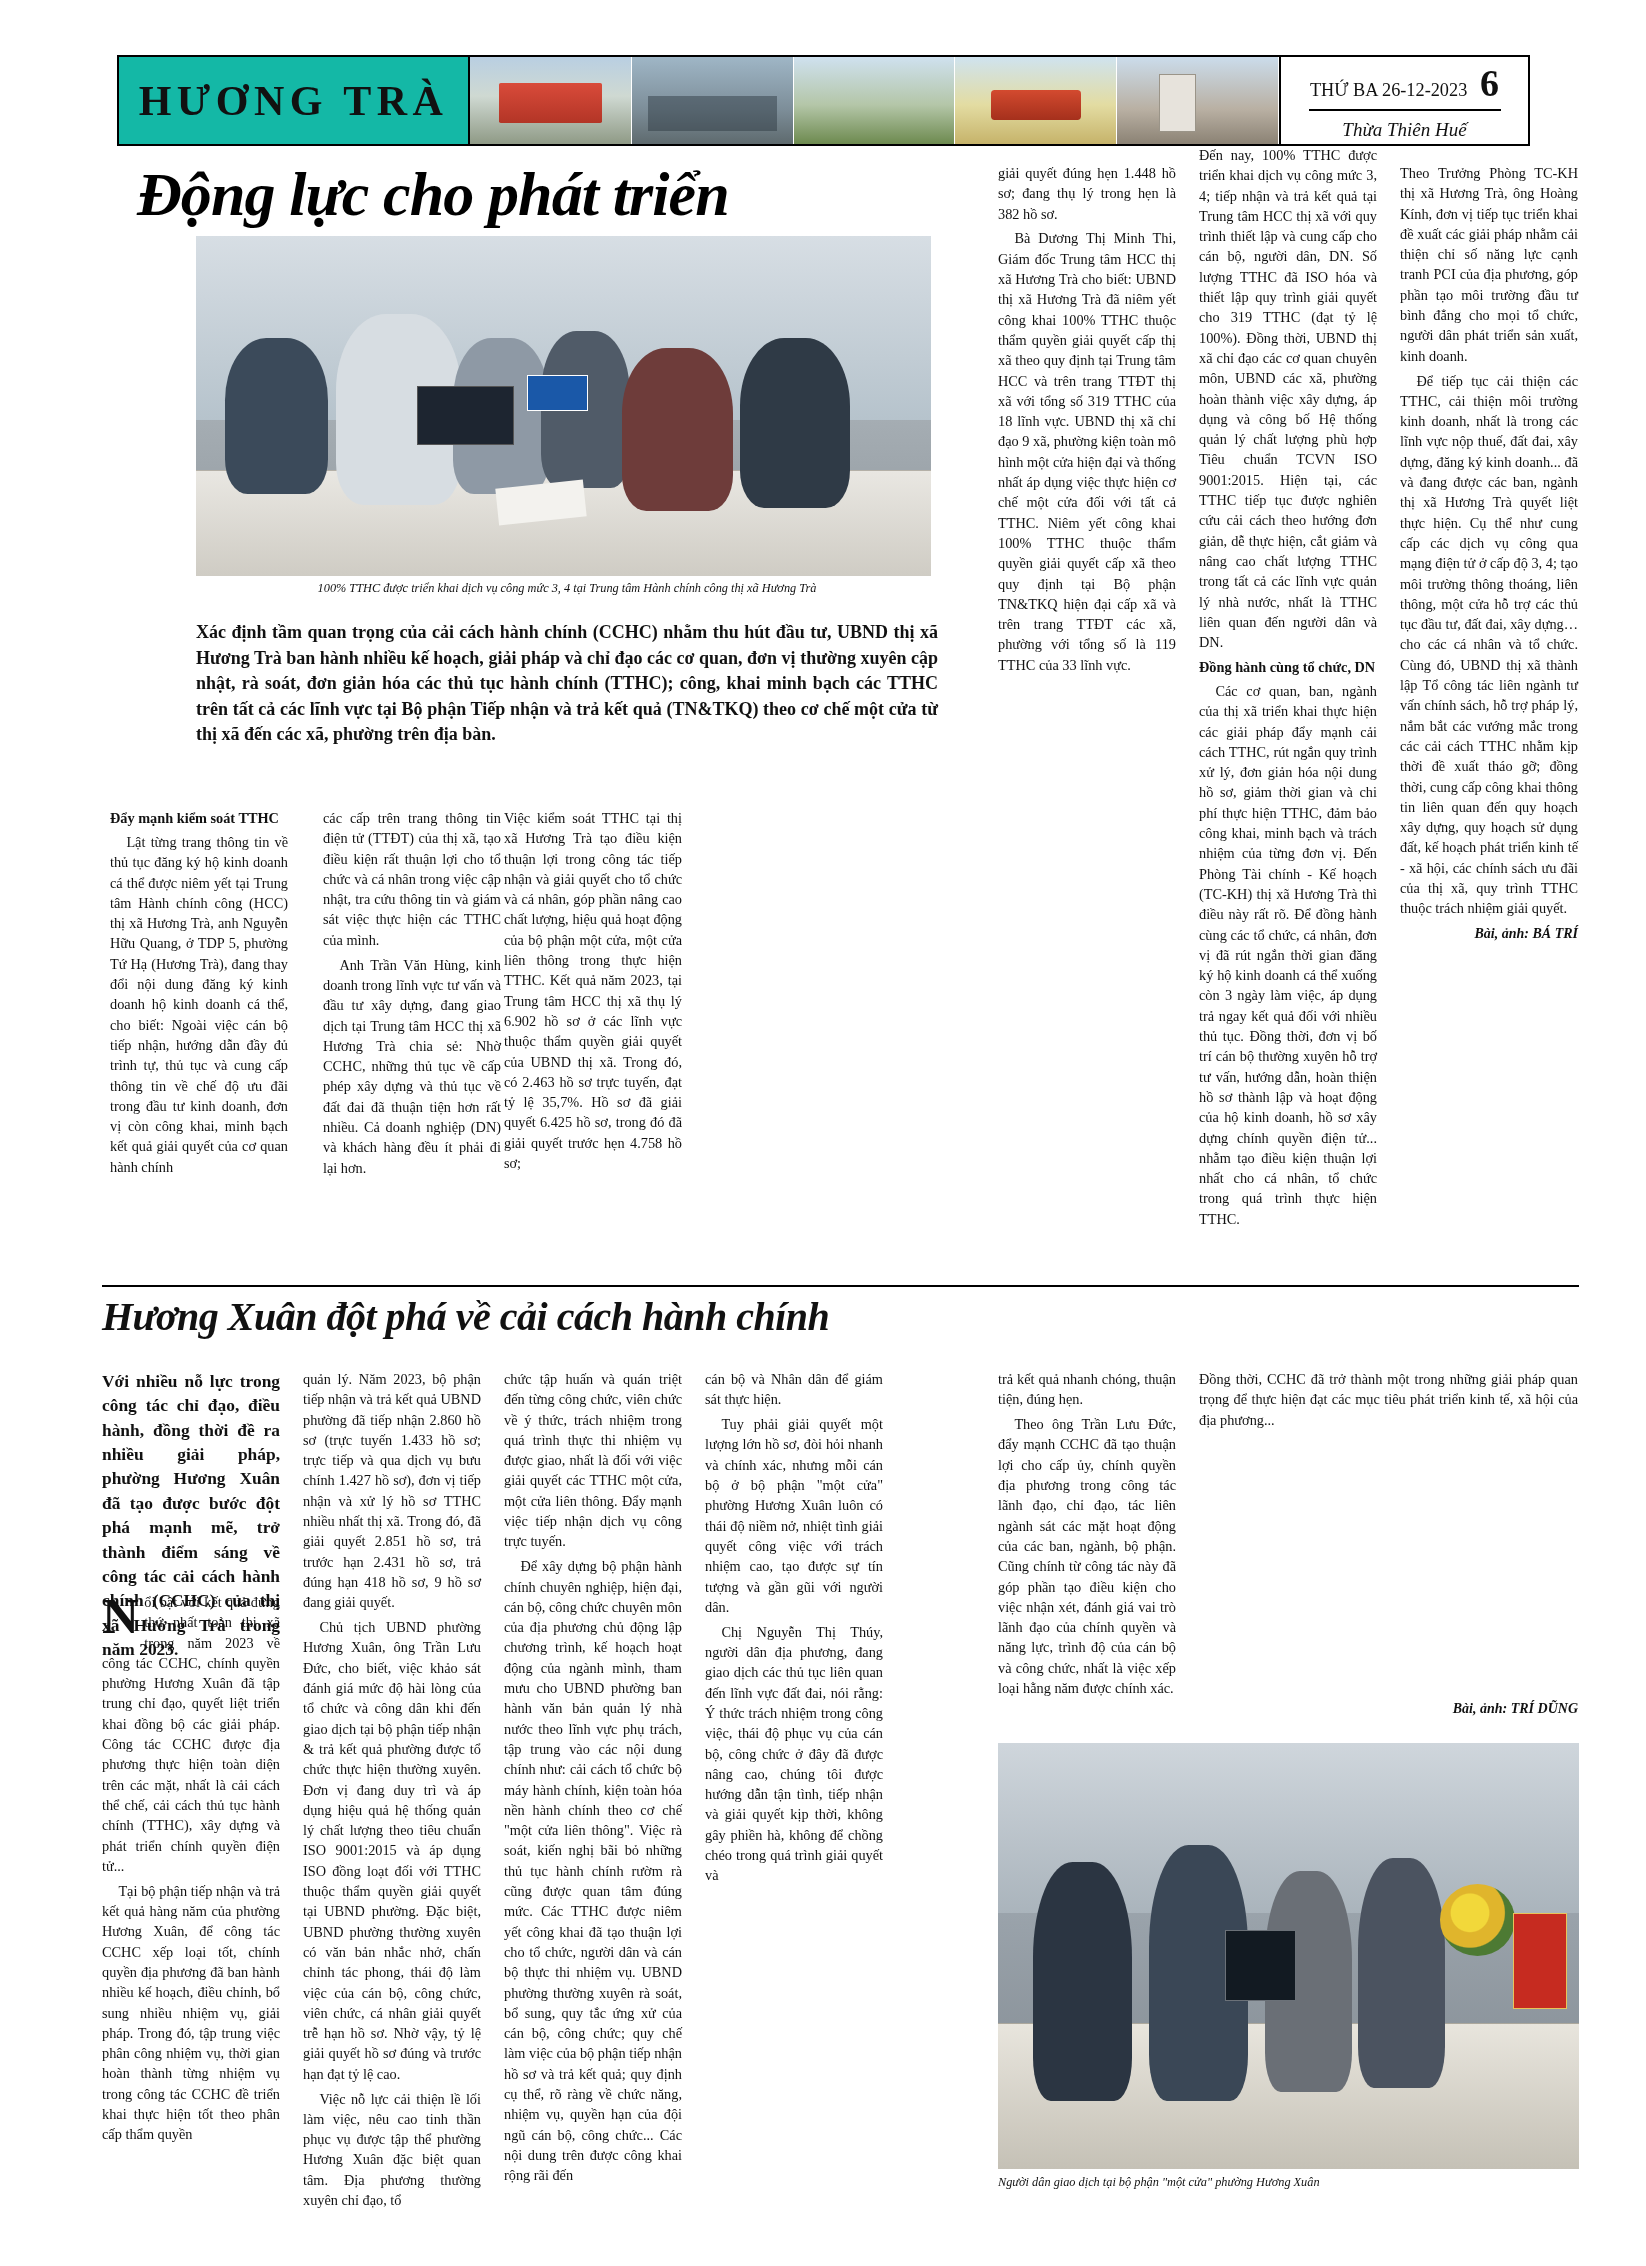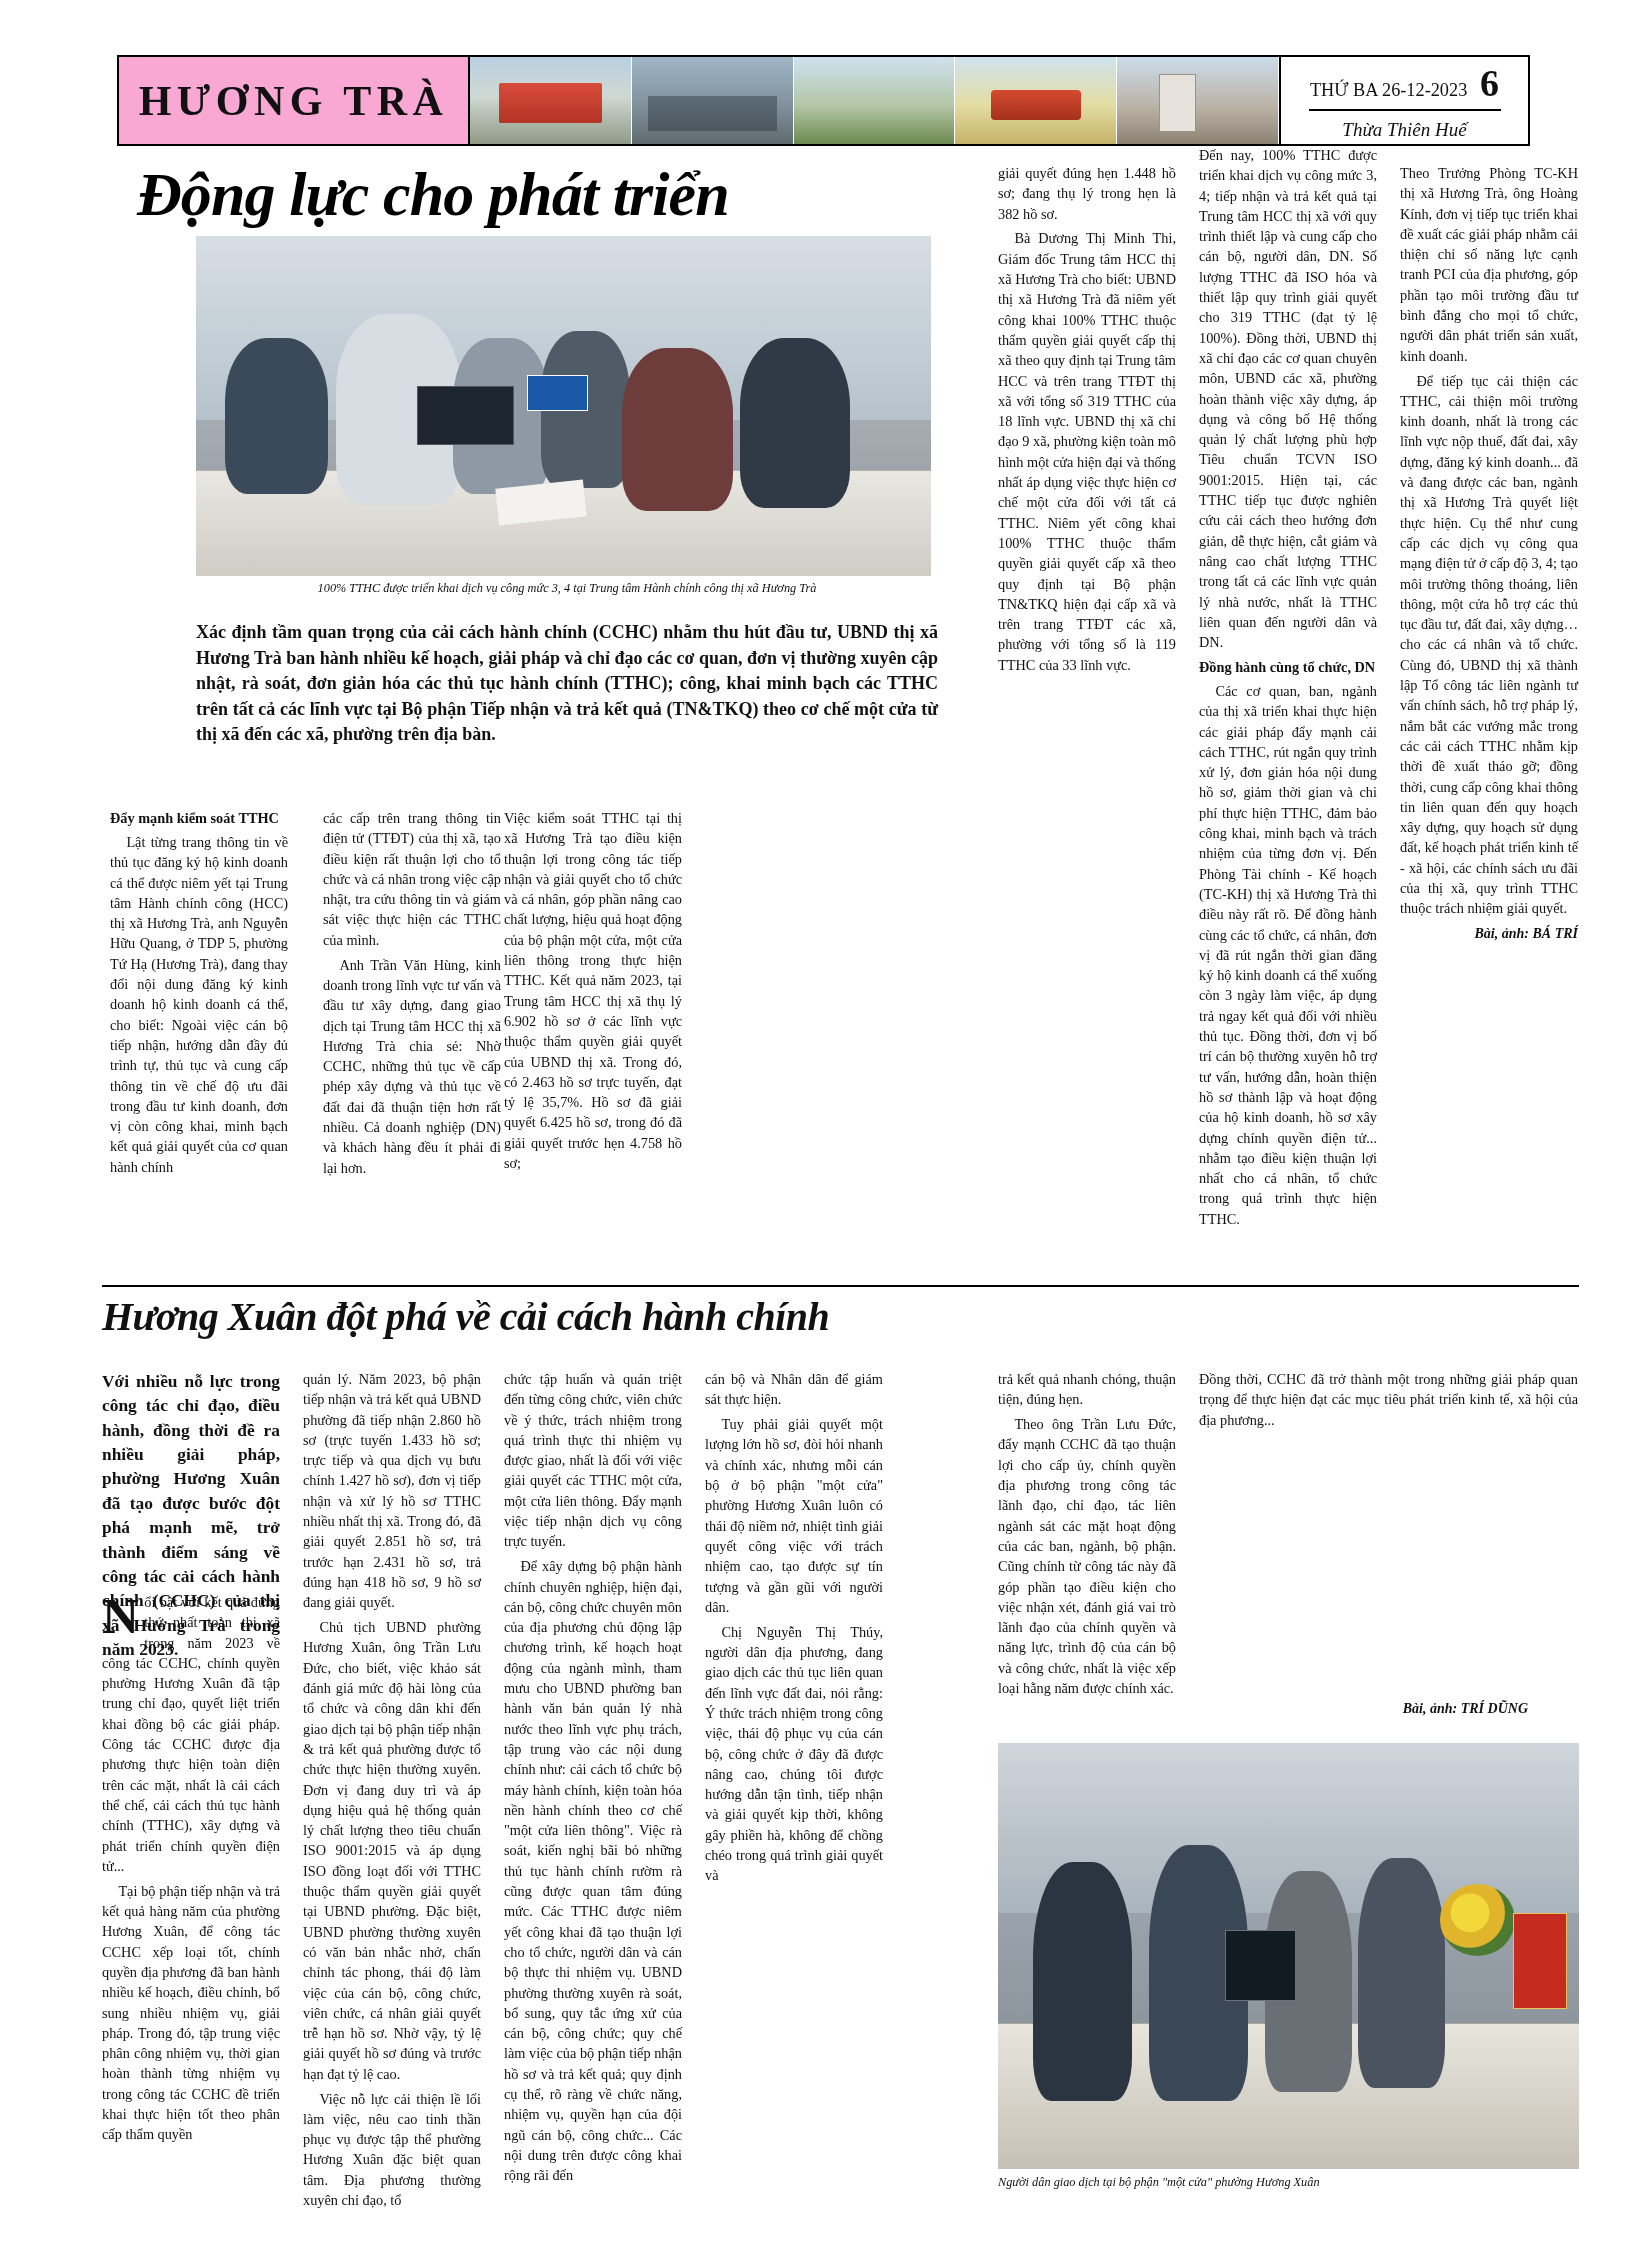--- a/index.html
+++ b/index.html
@@ -35,21 +35,21 @@
     align-items: stretch;
     background: #fff;
     overflow: hidden;
   }
   .masthead-title {
     width: 349px;
     display: flex;
     align-items: center;
     justify-content: center;
     border-right: 2.7px solid #000;
-    background: #f9a8d4;
+    background: #14b8a6;
   }
   .masthead-title span {
     font-family: "Liberation Serif", serif;
     font-weight: bold;
     font-size: 42px;
     letter-spacing: 5.5px;
     color: #111;
   }
   .masthead-strip {
     flex: 1;
@@ -293,21 +293,21 @@
   .a2-caption {
     position: absolute;
     left: 998px;
     top: 2175px;
     width: 585px;
     font-style: italic;
     font-size: 12.3px;
   }
   .a2-byline {
     position: absolute;
-    left: 1149px;
+    left: 1199px;
     top: 1701px;
     width: 379px;
     text-align: right;
     font-weight: bold;
     font-style: italic;
     font-size: 14px;
   }
 </style>
 </head>
 <body>

